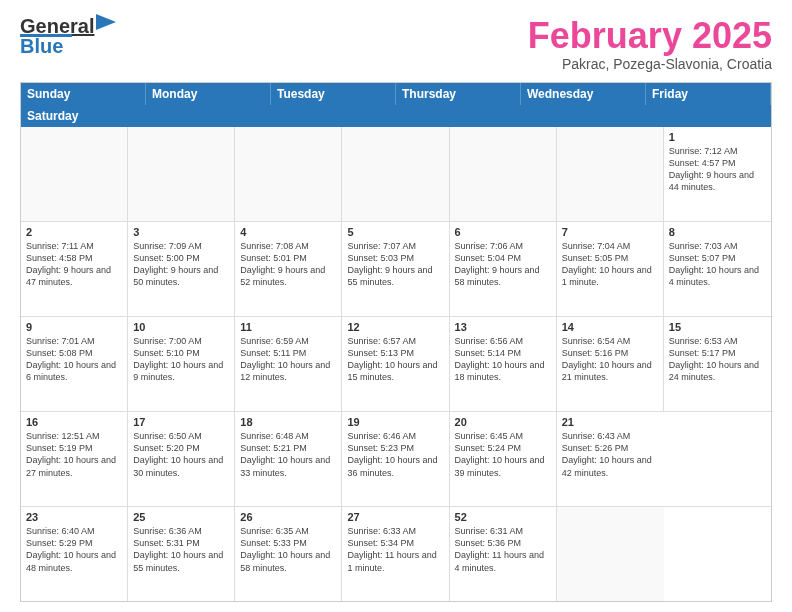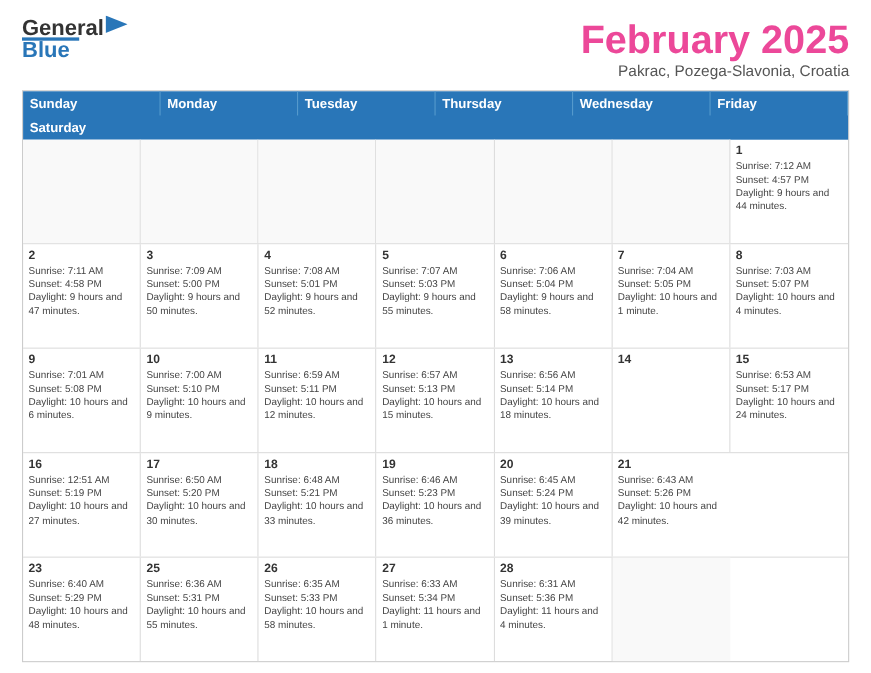--- a/index.html
+++ b/index.html
@@ -97,21 +97,21 @@
       line-height: 1.35;
     }
   </style>
 </head>
 <body>
 
 <div class="page">
   <div class="header">
     <div class="logo">
       <div style="display:flex;align-items:center;">
-        <div style="font-size:20px;font-weight:bold;color:#333;line-height:1;">
+        <div style="font-size:20px;font-weight:bold;color:#333;line-height:1;text-decoration:underline;">
           <span style="color:#333;">General</span>
         </div>
         <div style="margin-left:2px;margin-top:-4px;">
           <svg width="20" height="16" viewBox="0 0 20 16">
             <polygon points="0,0 0,16 20,8" fill="#2976b8"></polygon>
           </svg>
         </div>
       </div>
       <div style="display:flex;align-items:center;margin-top:-2px;">
         <div style="width:52px;height:3px;background:#2976b8;"></div>
@@ -219,20 +219,23 @@
 Daylight: 10 hours and 15 minutes.</div>
           </div>
           <div class="cal-cell">
             <span class="day-num">13</span>
             <div class="day-info">Sunrise: 6:56 AM
 Sunset: 5:14 PM
 Daylight: 10 hours and 18 minutes.</div>
           </div>
           <div class="cal-cell">
             <span class="day-num">14</span>
+            <div class="day-info">Sunrise: 6:54 AM
+Sunset: 5:16 PM
+Daylight: 10 hours and 21 minutes.</div>
           </div>
           <div class="cal-cell">
             <span class="day-num">15</span>
             <div class="day-info">Sunrise: 6:53 AM
 Sunset: 5:17 PM
 Daylight: 10 hours and 24 minutes.</div>
           </div>
         </div>
         <div class="cal-row">
           <div class="cal-cell">
@@ -291,21 +294,21 @@
 Sunset: 5:33 PM
 Daylight: 10 hours and 58 minutes.</div>
           </div>
           <div class="cal-cell">
             <span class="day-num">27</span>
             <div class="day-info">Sunrise: 6:33 AM
 Sunset: 5:34 PM
 Daylight: 11 hours and 1 minute.</div>
           </div>
           <div class="cal-cell">
-            <span class="day-num">28</span>
+            <span class="day-num">52</span>
             <div class="day-info">Sunrise: 6:31 AM
 Sunset: 5:36 PM
 Daylight: 11 hours and 4 minutes.</div>
           </div>
           <div class="cal-cell empty"></div>
         </div>
       </div>
   </div>
 </div>
 

